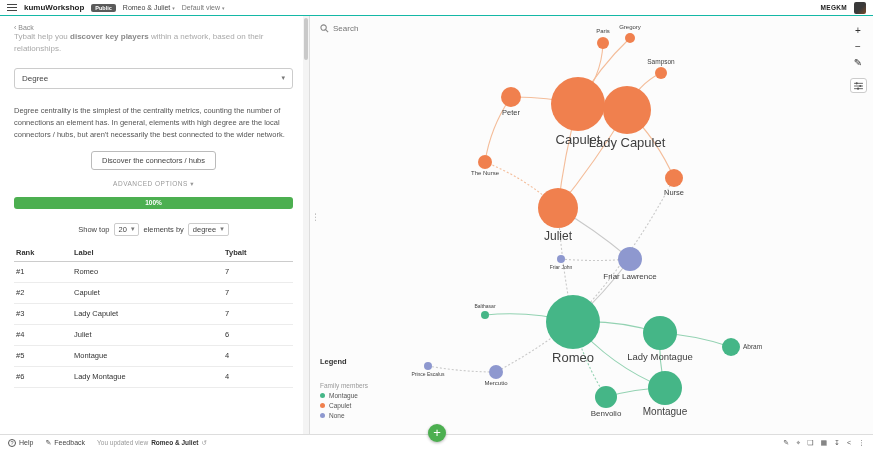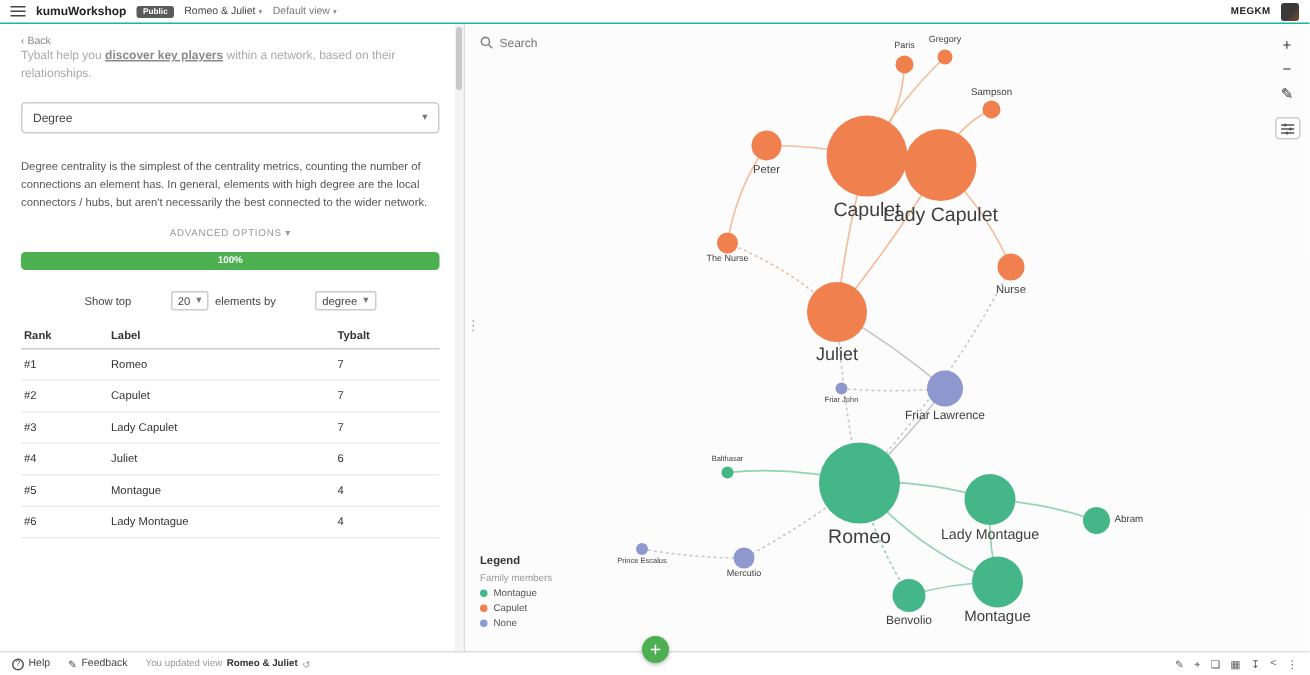--- a/index.html
+++ b/index.html
@@ -34,53 +34,53 @@
   .main { position:absolute; top:16px; bottom:16px; left:0; right:0; display:flex; }
 
   
   .sidebar { width:310px; background:#fff; border-right:1px solid #ddd; position:relative; padding:8px 16px 0 14px; overflow:hidden; }
   .scroll-track { position:absolute; top:0; right:0; bottom:0; width:6px; background:#f4f4f4; }
   .scroll-thumb { position:absolute; top:2px; left:1px; width:4px; height:42px; background:#c9c9c9; border-radius:2px; }
   .back-link { font-size:7px; color:#888; cursor:pointer; }
   .metrics-title { text-align:center; margin:6px 0 14px; font-size:19px; font-weight:bold; color:#333;
                    display:flex; align-items:center; justify-content:center; gap:6px; }
   .intro { font-size:8px; line-height:1.55; color:#a9a9a9; margin-bottom:12px; }
-  .intro b { color:#8a8a8a;text-decoration:underline; }
+  .intro b { color:#8a8a8a; }
   .dropdown { border:1px solid #ccc; border-radius:3px; height:21px; display:flex; align-items:center;
               justify-content:space-between; padding:0 7px; font-size:8px; color:#444; cursor:pointer; margin-bottom:16px; background:#fff; }
   .dd-chev { color:#777; font-size:7px; }
   .section-title { font-size:15px; font-weight:bold; color:#222; margin-bottom:7px; }
   .section-body { font-size:7.5px; line-height:1.6; color:#555; margin-bottom:10px; }
   .discover-btn { display:block; margin:0 auto 10px; background:#fff; border:1px solid #bbb; border-radius:3px;
                   font-size:7.5px; color:#444; padding:4px 10px; cursor:pointer; font-family:inherit; }
   .advanced { text-align:center; font-size:6.5px; color:#999; letter-spacing:.5px; margin-bottom:9px; cursor:pointer; }
   .progress { height:12px; background:#4caf50; border-radius:3px; display:flex; align-items:center; justify-content:center;
               color:#fff; font-size:6.5px; font-weight:bold; margin-bottom:14px; }
   .showtop { display:flex; align-items:center; justify-content:center; gap:4px; font-size:7.5px; color:#444; margin-bottom:8px; }
-  .mini-select { border:1px solid #ccc; border-radius:2px; padding:1px 4px; display:flex; gap:4px; align-items:center; cursor:pointer; background:#fff;margin-left:22px; }
+  .mini-select { border:1px solid #ccc; border-radius:2px; padding:1px 4px; display:flex; gap:4px; align-items:center; cursor:pointer; background:#fff; }
   table.metrics { width:100%; border-collapse:collapse; font-size:7.5px; color:#333; }
   table.metrics th { text-align:left; font-weight:bold; padding:4px 2px; border-bottom:1px solid #ccc; }
   table.metrics td { padding:5.5px 2px; border-bottom:1px solid #ececec; }
   .col-rank { width:58px; } .col-value { width:70px; }
 
   
   .graph { flex:1; position:relative; background:#fcfcfc; overflow:hidden; }
   .edges-svg { position:absolute; inset:0; width:100%; height:100%; }
   .node { position:absolute; border-radius:50%; cursor:pointer; }
   .node-label { position:absolute; color:#3f3f3f; white-space:nowrap; }
   .search-box { position:absolute; left:10px; top:8px; display:flex; align-items:center; gap:4px; color:#999; z-index:5; }
   .search-box input { border:none; background:transparent; outline:none; font-size:8px; color:#555; width:90px; font-family:inherit; }
   .zoom-toolbar { position:absolute; right:8px; top:8px; display:flex; flex-direction:column; gap:3px; align-items:center; z-index:5; }
   .zoom-btn { width:14px; height:13px; display:flex; align-items:center; justify-content:center; font-size:10px; color:#333;
               cursor:pointer; background:transparent; border:none; font-family:inherit; }
   .settings-btn { position:absolute; right:6px; top:62px; width:17px; height:15px; background:#fff; border:1px solid #ccc;
                   border-radius:3px; display:flex; align-items:center; justify-content:center; cursor:pointer; z-index:5; }
   .resize-handle { position:absolute; left:1px; top:47%; color:#aaa; font-size:9px; cursor:col-resize; z-index:5; }
   .legend { position:absolute; left:10px; bottom:12px; z-index:5; }
-  .legend-title { font-size:7.5px; font-weight:bold; color:#333; margin-bottom:4px; }
+  .legend-title { font-size:7.5px; font-weight:bold; color:#333; margin-bottom:16px; }
   .legend-sub { font-size:6.5px; color:#999; margin-bottom:3px; }
   .legend-item { display:flex; align-items:center; gap:4px; font-size:6.5px; color:#555; margin-bottom:3px; }
   .legend-dot { width:5px; height:5px; border-radius:50%; }
   .fab { position:absolute; left:428px; top:424px; width:18px; height:18px; border-radius:50%; background:#4caf50;
          color:#fff; font-size:13px; line-height:16px; text-align:center; box-shadow:0 1px 3px rgba(0,0,0,.3);
          cursor:pointer; z-index:50; border:none; font-family:inherit; }
 </style>
 </head>
 <body>
 
@@ -118,20 +118,21 @@
       <span>Tybalt help you </span><b>discover key players</b><span> within a network, based on their relationships.</span>
     </p>
 
     <div class="dropdown">
       <span>Degree</span>
       <span class="dd-chev">▾</span>
     </div>
 
     <p class="section-body">Degree centrality is the simplest of the centrality metrics, counting the number of connections an element has. In general, elements with high degree are the local connectors / hubs, but aren't necessarily the best connected to the wider network.</p>
 
+    <button class="discover-btn">Discover the connectors / hubs</button>
 
     <div class="advanced">
       <span>ADVANCED OPTIONS</span>
       <span>▾</span>
     </div>
 
     <div class="progress">
       <span>100%</span>
     </div>
 

